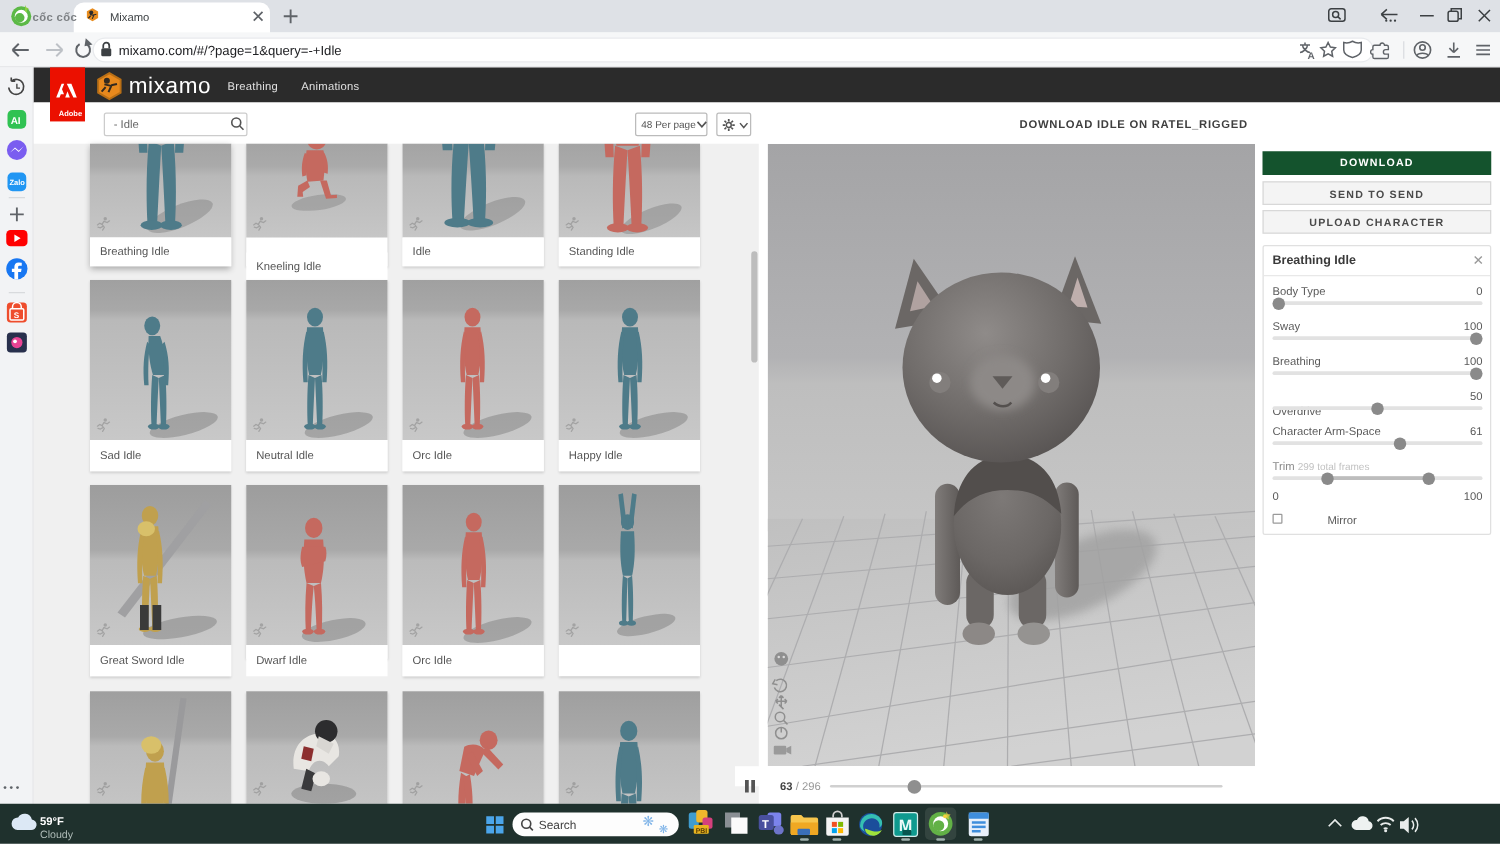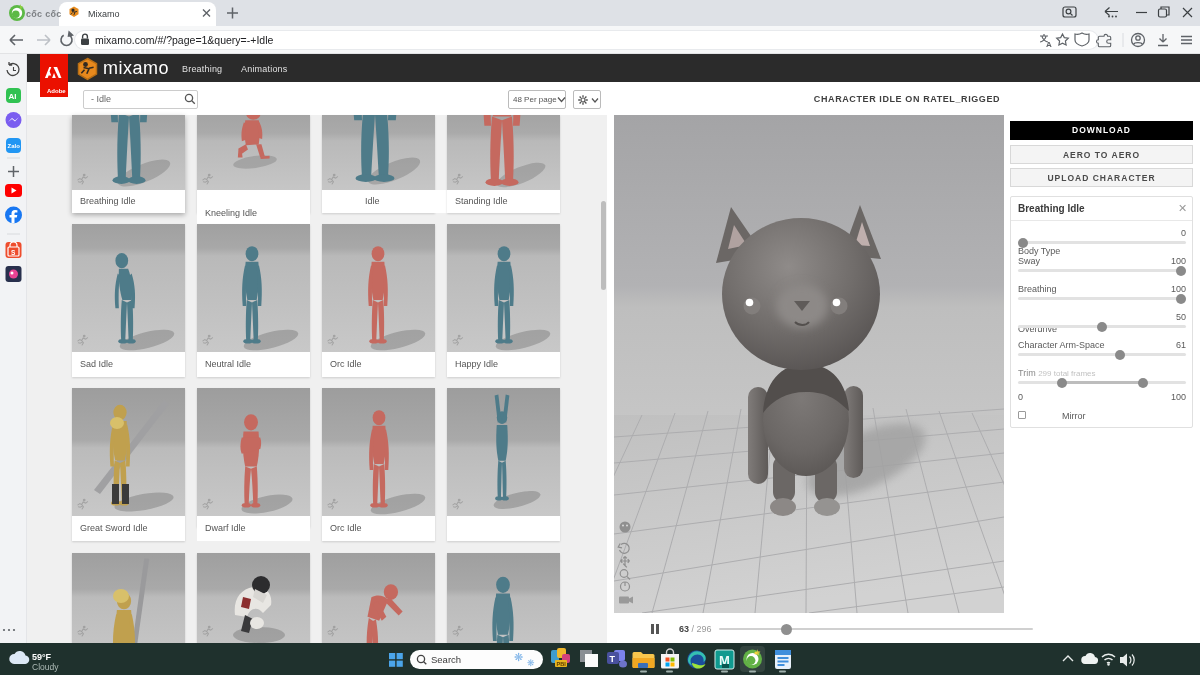--- a/index.html
+++ b/index.html
@@ -25,21 +25,21 @@
 #gearbtn { left:573px; top:90px; width:28px; height:19px; border:1px solid #bbb; border-radius:2px; background:#fff; font-size:10px; color:#555; text-align:center; line-height:17px; }
 
 #grid { left:27px; top:115px; width:580px; height:528px; background:#f0f0f0; }
 .card { position:absolute; width:113px; background:#fff; box-shadow:0 1px 2px rgba(0,0,0,0.15); }
 .cimg { position:absolute; left:0; top:0; width:113px; overflow:hidden; }
 .clabel { position:absolute; left:0; width:113px; height:25px; background:#fff; font-size:9px; color:#555; line-height:25px; padding-left:8px; }
 .runico { position:absolute; left:5px; width:12px; height:12px; opacity:0.45; }
 
 #viewer { left:614px; top:115px; width:390px; height:498px; overflow:hidden; }
 #vtitle { left:614px; top:94px; width:586px; text-align:center; font-size:9px; font-weight:bold; color:#3f3f3f; letter-spacing:0.6px; }
-#playbar { left:643px; top:613px; width:390px; height:16px; background:#fff;text-decoration:underline; }
+#playbar { left:588px; top:613px; width:390px; height:16px; background:#fff;text-decoration:underline; }
 
 .rbtn { position:absolute; left:1010px; width:183px; height:19px; text-align:center; font-size:8.5px; font-weight:bold; letter-spacing:1px; line-height:19px; }
 #panel { left:1010px; top:196px; width:183px; height:232px; background:#fff; border:1px solid #e0e0e0; border-radius:2px; }
 .slabel { position:absolute; font-size:9px; color:#5a5a5a; }
 .sval { position:absolute; font-size:9px; color:#5a5a5a; right:14px; }
 .track { position:absolute; left:1018px; width:168px; height:3px; background:#e2e2e2; border-radius:2px; }
 .knob { position:absolute; width:10px; height:10px; border-radius:50%; background:#8a8a8a; }
 
 #taskbar { left:0; top:643px; width:1200px; height:32px; background:#1f312d; }
 </style>
@@ -205,21 +205,21 @@
 <div class="abs card" style="left:322px; top:115px; height:98px;">
  <div class="cimg" style="height:75px; background:linear-gradient(#a4a4a4 0px,#aaa 18px,#b9b9b9 26px,#c6c6c6 75px);">
   <svg width="113" height="75" style="position:absolute;left:0;top:0">
    <ellipse cx="72" cy="56" rx="28" ry="9" fill="rgba(60,60,60,0.22)" transform="rotate(-22 72 56)"></ellipse>
    <use href="#p-stand" fill="#4e7b89" transform="translate(53,66) scale(2.6,1.9)"></use>
   </svg>
   <svg class="runico" style="bottom:5px" viewBox="0 0 13 13">
         <use href="#runico"></use>
       </svg>
  </div>
- <div class="clabel" style="top:75px; height:23px; line-height:23px;margin-left:35px;">Idle</div>
+ <div class="clabel" style="top:75px; height:23px; line-height:23px;">Idle</div>
 </div>
 <div class="abs card" style="left:447px; top:115px; height:98px;">
  <div class="cimg" style="height:75px; background:linear-gradient(#a4a4a4 0px,#aaa 18px,#b9b9b9 26px,#c6c6c6 75px);">
   <svg width="113" height="75" style="position:absolute;left:0;top:0">
    <ellipse cx="74" cy="60" rx="26" ry="8" fill="rgba(60,60,60,0.22)" transform="rotate(-22 74 60)"></ellipse>
    <use href="#p-stand" fill="#c5695f" transform="translate(55,70) scale(2.2,1.85)"></use>
   </svg>
   <svg class="runico" style="bottom:5px" viewBox="0 0 13 13">
         <use href="#runico"></use>
       </svg>
@@ -443,21 +443,21 @@
 <g id="runico" fill="none" stroke="#7a7a7a" stroke-width="1.1" stroke-linecap="round">
   <circle cx="7.8" cy="2.2" r="1.5" fill="#7a7a7a" stroke="none"></circle>
   <path d="M6.8,4.2 L5,7 L7,9.5 L5.5,12"></path>
   <path d="M5,7 L3,6 L1,7.5"></path>
   <path d="M6.8,4.5 L9.5,5.5 L11.5,4"></path>
   <path d="M5.8,8.8 L3.5,10 L1.5,9.5"></path>
 </g>
 </defs>
 </svg>
 
-<div class="abs" id="vtitle">CHARACTER IDLE ON RATEL_RIGGED</div>
+<div class="abs" id="vtitle">DOWNLOAD IDLE ON RATEL_RIGGED</div>
 <div class="abs" id="viewer">
 <svg width="390" height="498" viewBox="0 0 390 498">
  <defs>
   <linearGradient id="wall" x1="0" y1="0" x2="0" y2="1">
    <stop offset="0" stop-color="#a4a4a6"></stop>
    <stop offset="0.55" stop-color="#b2b2b4"></stop>
    <stop offset="0.62" stop-color="#bebebe"></stop>
    <stop offset="1" stop-color="#c6c6c6"></stop>
   </linearGradient>
   <linearGradient id="floor" x1="0" y1="0" x2="0.25" y2="1">
@@ -558,28 +558,28 @@
 </svg>
 </div>
 <div class="abs" id="playbar">
  <div class="abs" style="left:8px; top:11px; width:3px; height:10px; background:#555;"></div>
  <div class="abs" style="left:13px; top:11px; width:3px; height:10px; background:#555;"></div>
  <div class="abs" style="left:36px; top:11px; font-size:9px; color:#444; font-weight:bold;">63 <span style="color:#999; font-weight:normal;">/ 296</span></div>
  <div class="abs" style="left:76px; top:15px; width:314px; height:2px; background:#d0d0d0; border-radius:1px;"></div>
  <div class="abs" style="left:138px; top:11px; width:11px; height:11px; border-radius:50%; background:#8f8f8f;"></div>
 </div>
 
-<div class="abs rbtn" style="top:121px; background:#000000; color:#fff;">DOWNLOAD</div>
-<div class="abs rbtn" style="top:145px; background:#f4f4f4; border:1px solid #d8d8d8; color:#4a4a4a;">AERO TO AERO</div>
+<div class="abs rbtn" style="top:121px; background:#14532d; color:#fff;">DOWNLOAD</div>
+<div class="abs rbtn" style="top:145px; background:#f4f4f4; border:1px solid #d8d8d8; color:#4a4a4a;">SEND TO SEND</div>
 <div class="abs rbtn" style="top:168px; background:#f4f4f4; border:1px solid #d8d8d8; color:#4a4a4a;">UPLOAD CHARACTER</div>
 <div class="abs" id="panel"></div>
 <div class="abs" style="left:1018px; top:203px; font-size:10px; font-weight:bold; color:#3a3a3a;">Breathing Idle</div>
 <div class="abs" style="left:1178px; top:202px; font-size:11px; color:#9a9a9a;">✕</div>
 <div class="abs" style="left:1011px; top:220px; width:181px; height:1px; background:#e8e8e8;"></div>
-<div class="abs slabel" style="left:1018px; top:246px;">Body Type</div>
+<div class="abs slabel" style="left:1018px; top:228px;">Body Type</div>
 <div class="abs sval" style="top:228px;">0</div>
 <div class="abs track" style="top:241px;"></div>
 <div class="abs knob" style="left:1018px; top:238px;"></div>
 <div class="abs slabel" style="left:1018px; top:256px;">Sway</div>
 <div class="abs sval" style="top:256px;">100</div>
 <div class="abs track" style="top:269px;"></div>
 <div class="abs knob" style="left:1176px; top:266px;"></div>
 <div class="abs slabel" style="left:1018px; top:284px;">Breathing</div>
 <div class="abs sval" style="top:284px;">100</div>
 <div class="abs track" style="top:297px;"></div>

